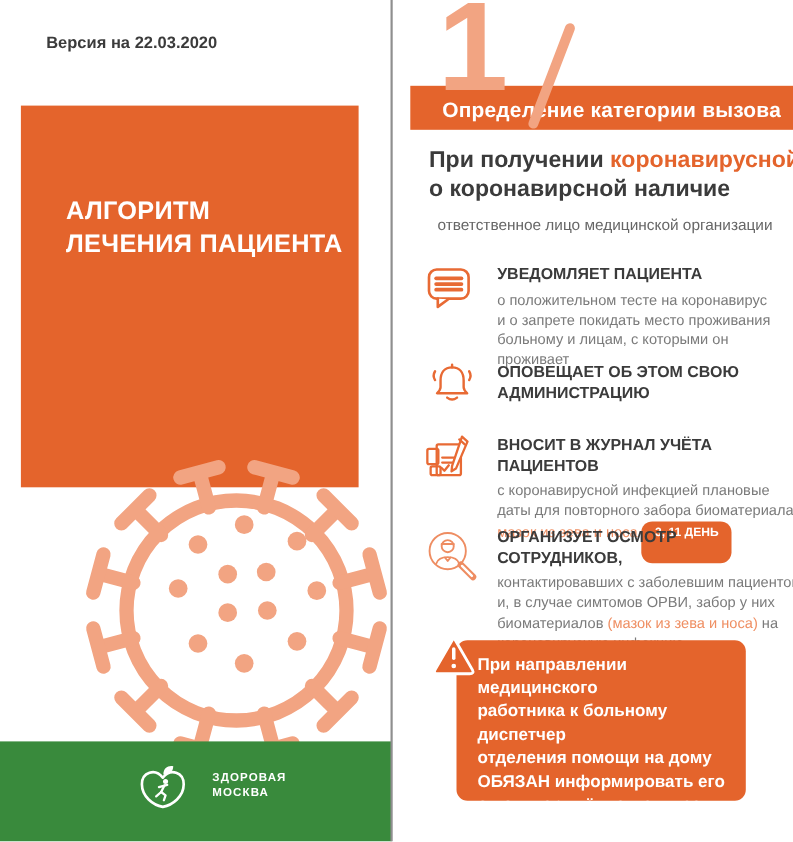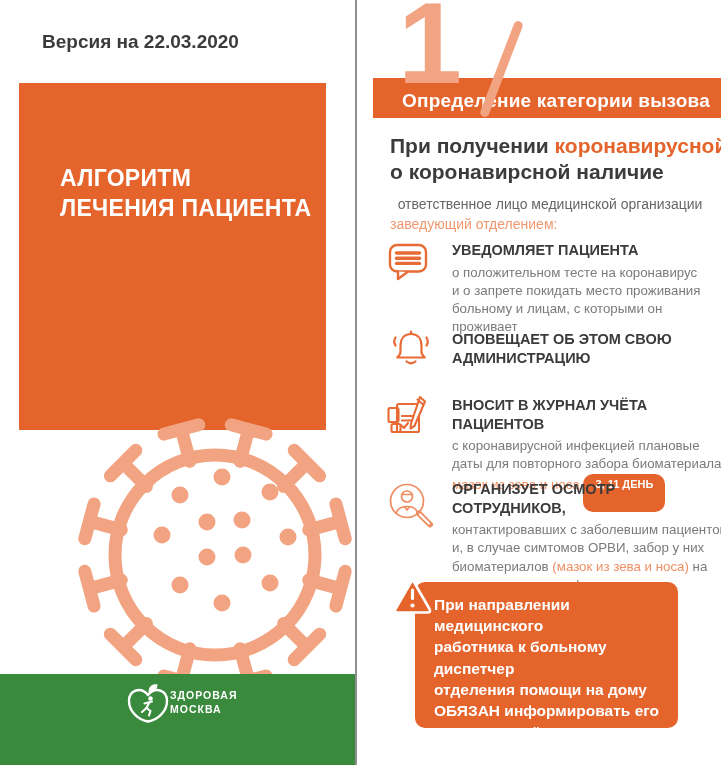--- a/index.html
+++ b/index.html
@@ -6,28 +6,28 @@
   html,body { width:721px; height:765px; }
   body {
     position:relative; width:721px; height:765px; overflow:hidden;
     background:#ffffff; font-family:"Liberation Sans", sans-serif;
     -webkit-font-smoothing:antialiased;
   }
   .abs { position:absolute; }
   .ml { white-space:pre-line; }
 
   
-  .version { left:42px; top:31px; font-size:19px; font-weight:bold; color:#3b3b3b; }
-  .title-box { left:19px; top:83px; width:307px; height:347px; background:#E4642C; z-index:1; }
+  .version { left:42px; top:31px; font-size:15px; font-weight:bold; color:#3b3b3b; }
+  .title-box { left:19px; top:96px; width:307px; height:347px; background:#E4642C; z-index:1; }
   .tb-title { position:absolute; left:41px; top:80px; color:#fff; font-size:23px; font-weight:bold; line-height:1.32; letter-spacing:0.3px; }
   .tb-sub { position:absolute; left:41px; top:154px; color:#fff; font-size:17px; font-weight:bold; line-height:1.45; }
   .tb-mode { position:absolute; left:41px; top:241px; color:rgba(255,255,255,0.93); font-size:21px; font-weight:400; letter-spacing:1px; }
   .virus { left:65px; top:405px; width:300px; height:300px; z-index:2; }
   .green-bar { left:0; top:674px; width:356px; height:91px; background:#398A3C; z-index:3; }
-  .logo { position:absolute; left:126px; top:8px; display:flex; align-items:center; gap:0; }
+  .logo { position:absolute; left:126px; top:20px; display:flex; align-items:center; gap:23px; }
   .logo-text { color:#fff; font-size:10.5px; font-weight:bold; letter-spacing:1px; line-height:1.3; }
   .divider { left:355px; top:0; width:2px; height:765px; background:#8f8f8f; z-index:4; }
 
   
   .step-num { left:398px; top:-14px; font-size:115px; line-height:1; font-weight:bold; color:#F2A482; z-index:2; }
   .step-slash { left:497px; top:18px; width:9px; height:102px; background:#F2A482; border-radius:5px; transform:rotate(21deg); z-index:2; }
   .section-bar { left:373px; top:78px; width:348px; height:40px; background:#E4642C; display:flex; justify-content:flex-end; align-items:flex-end; padding:0 11px 6px 0; z-index:1; }
   .section-bar span { color:#fff; font-size:19px; font-weight:bold; letter-spacing:0.2px; }
 
   .intro { left:390px; top:133px; width:320px; }
@@ -121,21 +121,20 @@
 <div class="abs step-slash"></div>
 
 <div class="abs section-bar">
   <span>Определение категории вызова</span>
 </div>
 
 <div class="abs intro">
   <div class="intro-h"><span>При получении </span><span class="hl-orange">коронавирусной</span></div>
   <div class="intro-h">о коронавирсной наличие</div>
   <div class="intro-sub">ответственное лицо медицинской организации</div>
-  <div class="intro-role">заведующий отделением:</div>
 </div>
 
 <span class="abs item-icon" style="left:388px; top:243px;">
   <svg width="40" height="38" viewBox="0 0 40 38" fill="none" stroke="#E86A34" stroke-linecap="round" stroke-linejoin="round">
     <rect x="2" y="2" width="36" height="26.5" rx="7" stroke-width="2.4"></rect>
     <g stroke-width="3.4">
       <line x1="8.5" y1="10" x2="31.5" y2="10"></line>
       <line x1="8.5" y1="15.2" x2="31.5" y2="15.2"></line>
       <line x1="8.5" y1="20.4" x2="31.5" y2="20.4"></line>
     </g>

